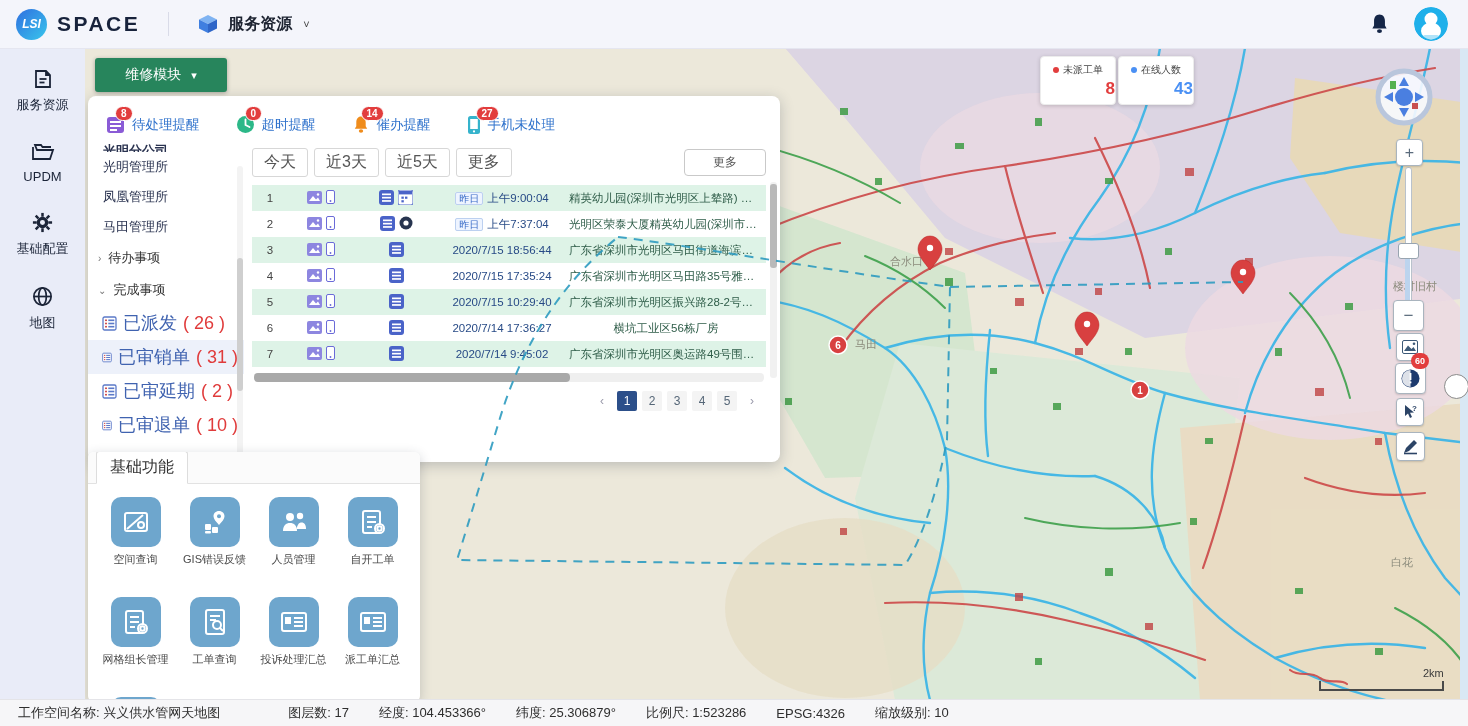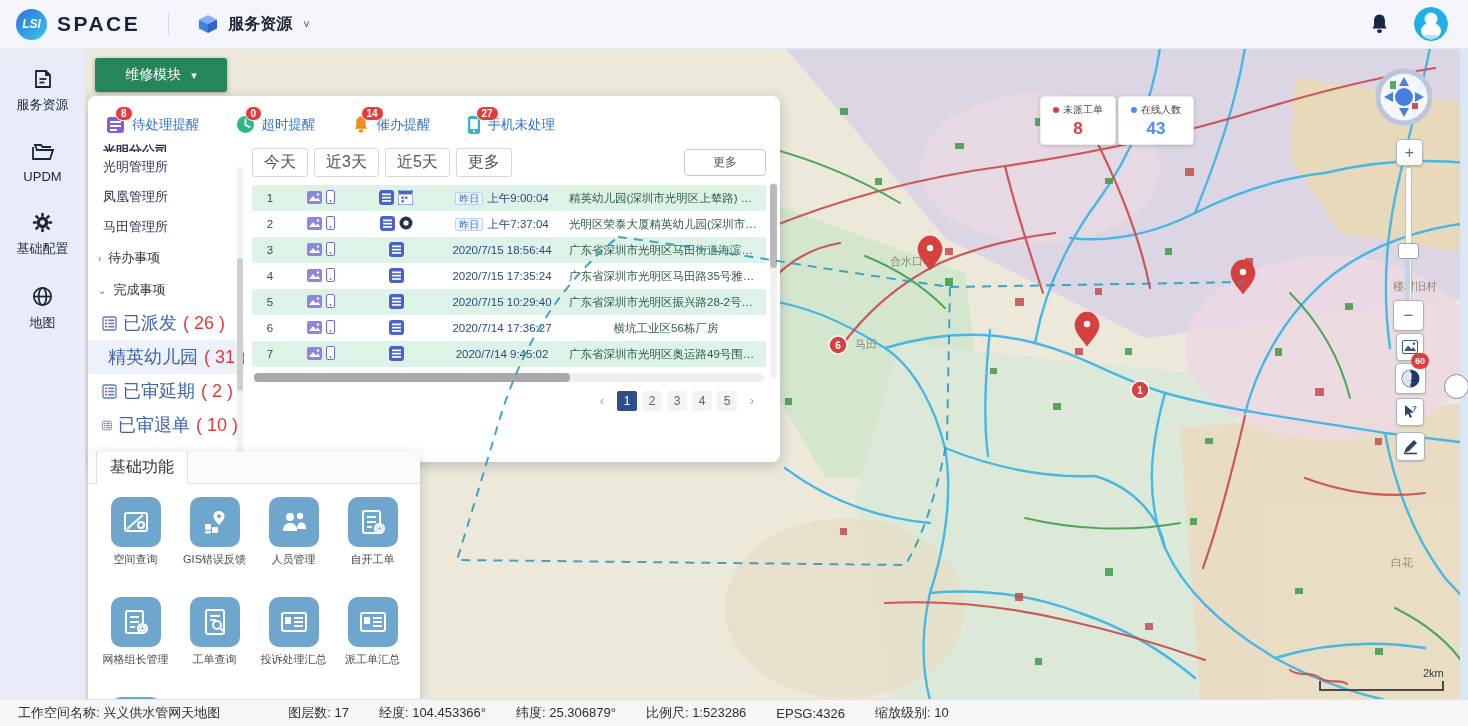--- a/index.html
+++ b/index.html
@@ -77,21 +77,21 @@
                box-shadow:0 3px 12px rgba(40,50,70,.22);z-index:20;overflow:hidden;}
   .bp-tabbar{height:31px;border-bottom:1px solid #e2e2e2;display:flex;align-items:flex-end;background:#fbfbfb;}
   .bp-tab{margin-left:8px;padding:5px 13px;border:1px solid #ddd;border-bottom:1px solid #fff;background:#fff;
           font-size:16px;color:#333;border-radius:3px 3px 0 0;margin-bottom:-1px;cursor:pointer;}
   .apps{display:grid;grid-template-columns:repeat(4,1fr);gap:30px 4px;padding:13px 10px;text-align:center;}
   .app{display:flex;flex-direction:column;align-items:center;gap:5px;cursor:pointer;}
   .app-tile{width:50px;height:50px;border-radius:10px;background:#6ea6cd;display:flex;align-items:center;justify-content:center;}
   .app-label{font-size:11px;color:#4a4a4a;white-space:nowrap;}
   
   .stat-card{position:absolute;top:56px;width:74px;height:47px;background:#fff;border-radius:4px;
-             border:1px solid #ececec;box-shadow:0 1px 4px rgba(0,0,0,.18);z-index:24;text-align:center;margin-top:40px;}
+             border:1px solid #ececec;box-shadow:0 1px 4px rgba(0,0,0,.18);z-index:24;text-align:right;}
   .stat-head{font-size:10px;color:#444;display:flex;align-items:center;justify-content:center;gap:4px;margin-top:6px;}
   .dot{width:6px;height:6px;border-radius:50%;}
   .stat-val{font-size:17px;font-weight:bold;margin-top:2px;}
   .mbtn{position:absolute;background:#fff;border:1px solid #a9b4be;border-radius:4px;z-index:24;display:flex;
         align-items:center;justify-content:center;color:#5a6b7c;cursor:pointer;box-shadow:0 1px 2px rgba(0,0,0,.15);}
   .slider-track{position:absolute;left:1405px;top:167px;width:5px;height:136px;background:#fff;border:1px solid #b9c2cc;
                 border-radius:3px;z-index:23;}
   .slider-fill{position:absolute;left:1405px;top:255px;width:5px;height:48px;background:#bcd4ee;z-index:23;}
   .slider-handle{position:absolute;left:1398px;top:243px;width:19px;height:14px;background:#fff;border:1px solid #98a4b0;
                  border-radius:3px;z-index:24;cursor:grab;}
@@ -400,21 +400,21 @@
         <div class="status-item selected">
           <svg width="15" height="15" viewBox="0 0 15 15">
               <rect x="1" y="1" width="13" height="13" rx="1.5" fill="#fff" stroke="#5b79c8" stroke-width="1.3"></rect>
               <rect x="3" y="3.5" width="2" height="1.6" fill="#d05050"></rect>
               <rect x="3" y="6.7" width="2" height="1.6" fill="#d05050"></rect>
               <rect x="3" y="9.9" width="2" height="1.6" fill="#d05050"></rect>
               <rect x="6.3" y="3.5" width="6" height="1.6" fill="#5b79c8"></rect>
               <rect x="6.3" y="6.7" width="6" height="1.6" fill="#5b79c8"></rect>
               <rect x="6.3" y="9.9" width="6" height="1.6" fill="#5b79c8"></rect>
             </svg>
-          <span class="lbl">精英幼儿园</span>
+          <span class="lbl">已审销单</span>
           <span class="cnt">( 31 )</span>
         </div>
         <div class="status-item">
           <svg width="15" height="15" viewBox="0 0 15 15">
               <rect x="1" y="1" width="13" height="13" rx="1.5" fill="#fff" stroke="#5b79c8" stroke-width="1.3"></rect>
               <rect x="3" y="3.5" width="2" height="1.6" fill="#d05050"></rect>
               <rect x="3" y="6.7" width="2" height="1.6" fill="#d05050"></rect>
               <rect x="3" y="9.9" width="2" height="1.6" fill="#d05050"></rect>
               <rect x="6.3" y="3.5" width="6" height="1.6" fill="#5b79c8"></rect>
               <rect x="6.3" y="6.7" width="6" height="1.6" fill="#5b79c8"></rect>

